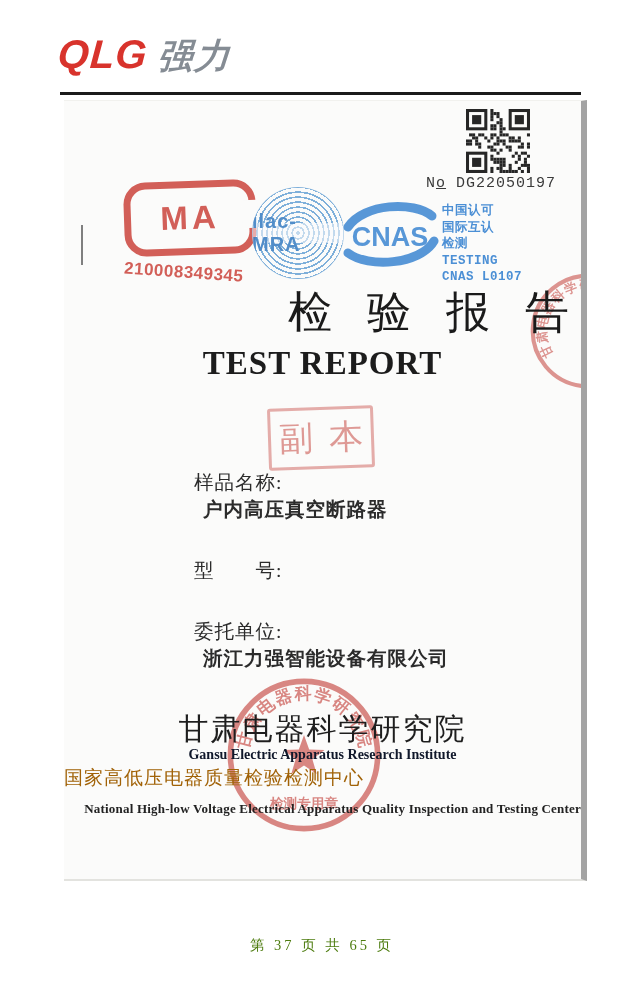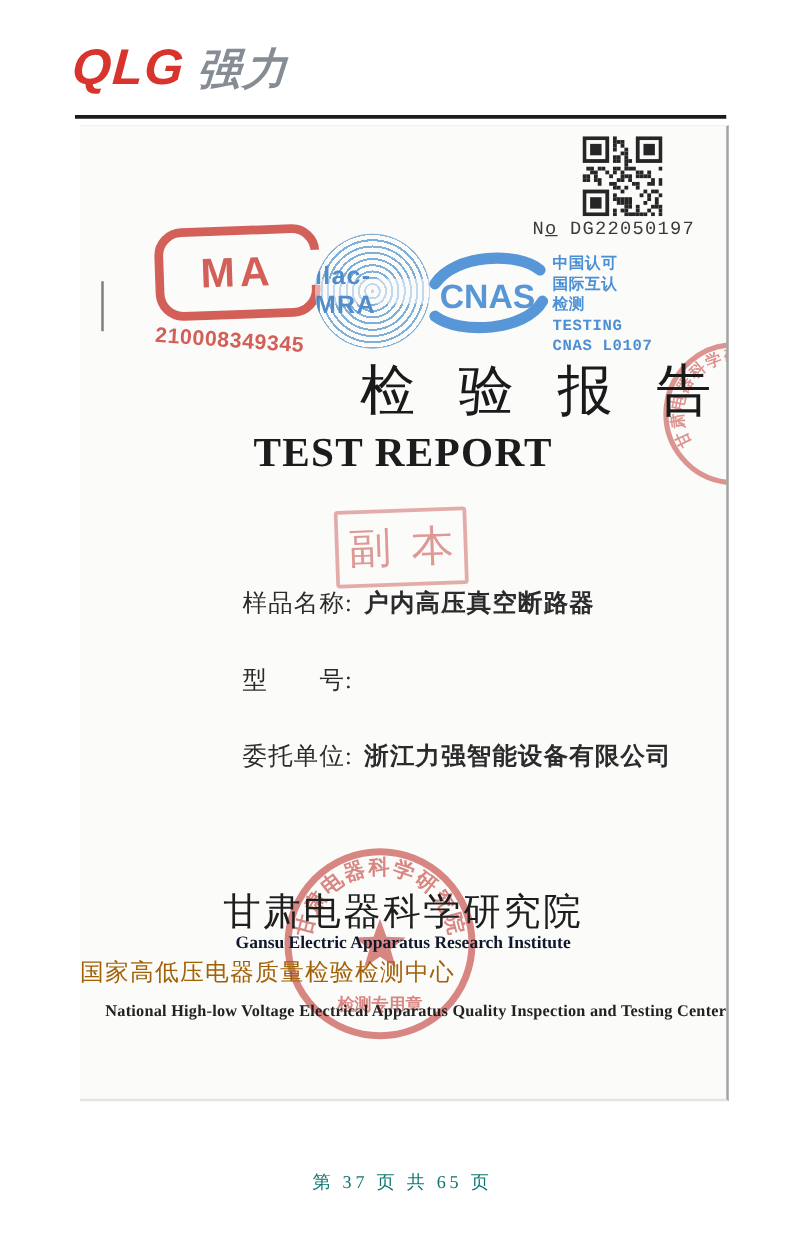--- a/index.html
+++ b/index.html
@@ -9,21 +9,21 @@
   
   .logo{position:absolute;left:58px;top:34px;display:flex;align-items:baseline;gap:10px;
         font-family:"Liberation Sans","DejaVu Sans",sans-serif;font-style:italic;font-weight:900;
         transform:skewX(-4deg);}
   .logo-en{font-size:40px;color:#d8332c;letter-spacing:1px;line-height:1;}
   .logo-cn{font-size:35px;color:#858c94;letter-spacing:2px;line-height:1;}
   .header-rule{position:absolute;left:60px;top:92px;width:521px;height:3px;background:#1b1b1b;}
 
   
   .scan{position:absolute;left:64px;top:100px;width:517px;height:778px;background:#fbfbfa;
-        border-right:2px solid #a3a3a3;border-bottom:2px solid #e3e3df;border-top:1px solid #f1f1ee;
+        border-right:6px solid #a3a3a3;border-bottom:2px solid #e3e3df;border-top:1px solid #f1f1ee;
         overflow:hidden;}
   .artifact-line{position:absolute;left:17px;top:124px;width:2px;height:40px;background:#4a4a4a;opacity:.7;}
 
   
   .qr{position:absolute;left:402px;top:8px;width:64px;height:64px;}
   .report-no{position:absolute;left:0;top:74px;width:100%;padding-left:362px;box-sizing:border-box;
              font-family:"Liberation Mono","DejaVu Sans Mono",monospace;font-size:15px;color:#3a3a3a;
              letter-spacing:1px;white-space:nowrap;}
   .no-o{text-decoration:underline;}
   .no-num{margin-left:10px;}
@@ -60,40 +60,40 @@
             font-weight:700;letter-spacing:1px;}
 
   
   .copy-stamp{position:absolute;left:204px;top:306px;width:100px;height:56px;border:3px solid rgba(206,94,88,.5);
               border-radius:3px;color:rgba(198,72,66,.55);font-size:34px;display:flex;align-items:center;
               justify-content:space-around;transform:rotate(-2deg);}
 
   
   .fields{position:absolute;left:130px;top:368px;display:flex;flex-direction:column;gap:34px;
           font-size:19.5px;color:#2b2b2b;letter-spacing:1px;white-space:nowrap;}
-  .field-row{display:flex;}
+  .field-row{display:flex;flex-direction:column;}
   .field-value{margin-left:9px;font-weight:bold;}
 
   
   .inst-cn{position:absolute;left:0;top:608px;width:100%;text-align:center;font-size:30px;color:#1e1e1e;
            letter-spacing:2px;}
   .inst-en{position:absolute;left:0;top:646px;width:100%;text-align:center;font-size:14px;font-weight:700;
            color:#0f172a;}
   .center-cn{position:absolute;left:0;top:664px;width:100%;text-align:left;font-size:19px;color:#a16207;
              letter-spacing:1px;}
   .center-en{position:absolute;left:0;top:700px;width:100%;text-align:right;font-size:13px;font-weight:700;
              color:#222;letter-spacing:.2px;}
 
   
   .seal-main{position:absolute;left:160px;top:574px;width:160px;height:160px;opacity:.62;}
   .seal-edge{position:absolute;left:464px;top:170px;width:120px;height:120px;opacity:.55;transform:rotate(-40deg);}
   .seal-svg{width:100%;height:100%;}
 
   
-  .footer{position:absolute;left:0;top:936px;width:100%;text-align:center;font-size:14.5px;color:#0f766e;
+  .footer{position:absolute;left:0;top:936px;width:100%;text-align:center;font-size:14.5px;color:#4d7c0f;
           letter-spacing:3px;font-family:"Liberation Serif","DejaVu Serif",serif;}
 </style>
 </head>
 <body>
 
 <div class="canvas">
 
   <div class="logo">
     <span class="logo-en">QLG</span>
     <span class="logo-cn">强力</span>

